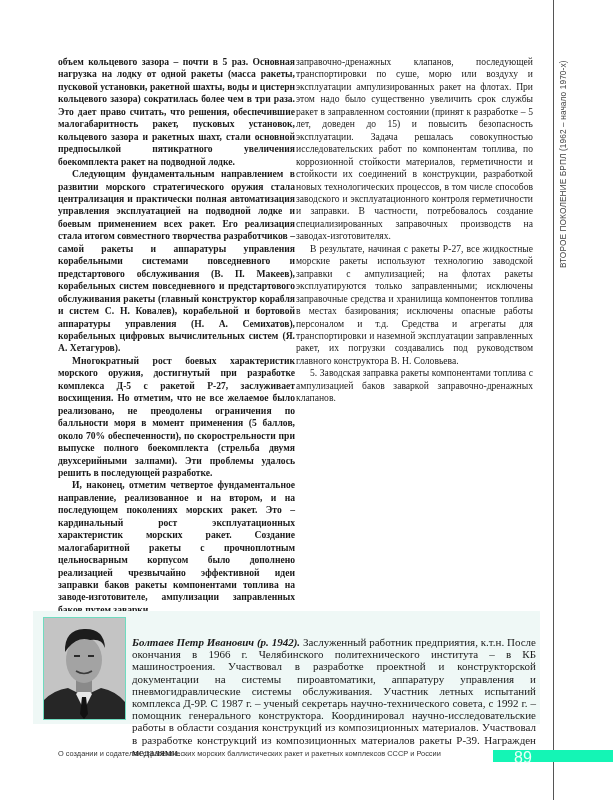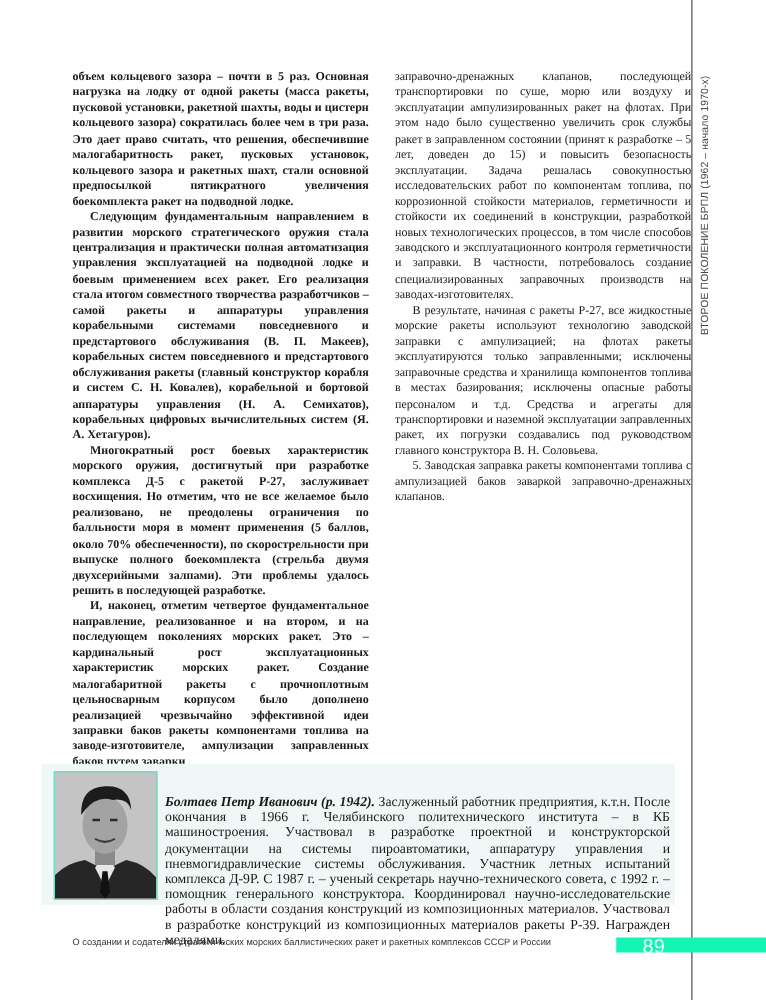--- a/index.html
+++ b/index.html
@@ -4,21 +4,21 @@
 <style>
   html, body { margin:0; padding:0; }
   body { width:613px; height:800px; background:#ffffff; position:relative; overflow:hidden;
          font-family:"Liberation Serif","DejaVu Serif",serif; color:#1a1a1a; }
   .vline { position:absolute; left:553px; top:0; width:1px; height:800px; background:#555; }
   .side-title { position:absolute; left:558px; top:18px; width:20px; height:250px; }
   .side-title span { position:absolute; left:0; top:250px; transform-origin:0 0; transform:rotate(-90deg);
          white-space:nowrap; font-family:"Liberation Sans","DejaVu Sans",sans-serif; font-size:8.3px; color:#444; letter-spacing:0.1px; }
   .col { position:absolute; top:56px; width:237px; font-size:9.6px; line-height:12.45px; text-align:justify; }
   .col.left { left:58px;font-weight:bold; }
-  .col.right { left:316px; }
+  .col.right { left:296px; }
   .col p { margin:0; text-indent:0; }
   .col p.ind { text-indent:14px; }
   .bio { position:absolute; left:33px; top:611px; width:507px; height:113px; background:#eff8f6; }
   .photo { position:absolute; left:43px; top:617px; width:81px; height:101px; border:1px solid #6fdcc0; background:#bcbcbc; overflow:hidden; }
   .bio-text { position:absolute; left:132px; top:636px; width:404px; font-size:11px; line-height:12.2px; text-align:justify; }
   .bio-text .name { font-style:italic; font-weight:bold; }
   .footer-text { position:absolute; left:58px; top:749px; font-family:Liberation Sans, sans-serif; font-size:7.4px; color:#333; white-space:nowrap; }
   .page-bar { position:absolute; left:493px; top:750px; width:120px; height:12px; background:#14f5b5; }
   .page-num { position:absolute; left:493px; top:749px; width:60px; text-align:center; font-family:"Liberation Sans","DejaVu Sans",sans-serif; font-size:16px; color:#e8fff7; }
 </style>

